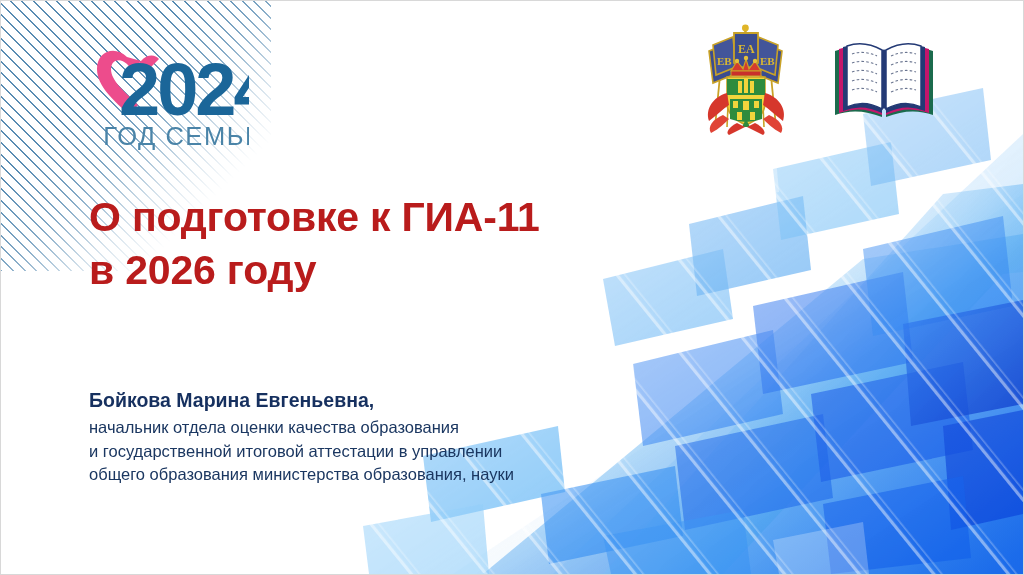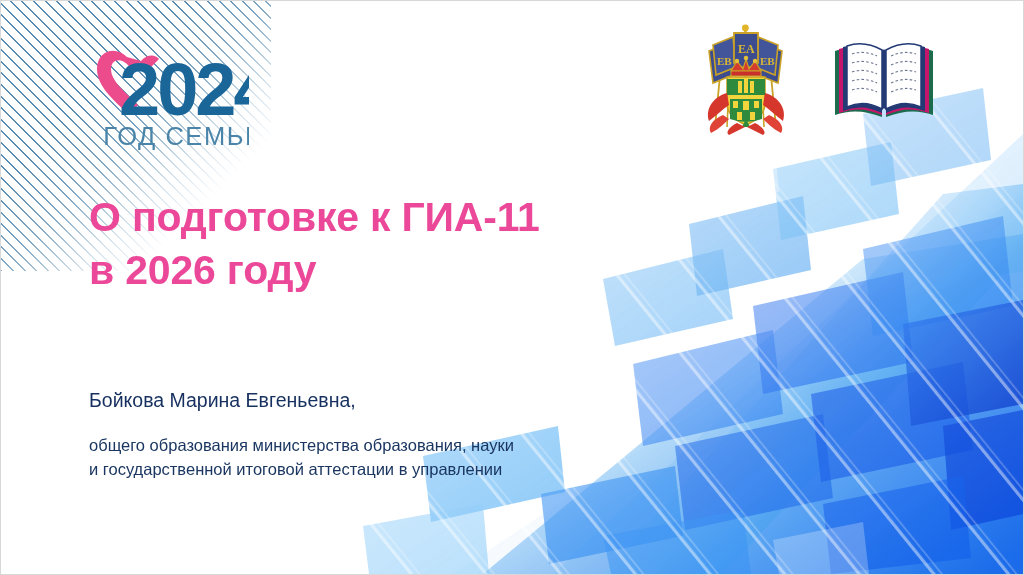--- a/index.html
+++ b/index.html
@@ -93,38 +93,38 @@
   
   .title-block {
     position: absolute;
     left: 88px;
     top: 190px;
     width: 620px;
   }
   .title-line {
     font-size: 41px;
     font-weight: bold;
-    color: #ec4899;
+    color: #b91c1c;
     line-height: 1.30;
     letter-spacing: -0.2px;
     white-space: nowrap;
   }
 
   .presenter-block {
     position: absolute;
     left: 88px;
     top: 388px;
     width: 640px;
   }
   .presenter-name {
     font-size: 19.5px;
-    font-weight: normal;
+    font-weight: bold;
     color: #16305f;
     line-height: 1.2;
-    margin-bottom: 22px;
+    margin-bottom: 4px;
   }
   .presenter-role-line {
     font-size: 16.5px;
     font-weight: normal;
     color: #1b3761;
     line-height: 1.42;
     white-space: nowrap;
   }
 </style>
 </head>
@@ -337,17 +337,18 @@
     </svg>
   </div>
 
   <div class="title-block">
     <div class="title-line">О подготовке к ГИА-11</div>
     <div class="title-line">в 2026 году</div>
   </div>
 
   <div class="presenter-block">
     <div class="presenter-name">Бойкова Марина Евгеньевна,</div>
+    <div class="presenter-role-line">начальник отдела оценки качества образования</div>
+    <div class="presenter-role-line">и государственной итоговой аттестации в управлении</div>
     <div class="presenter-role-line">общего образования министерства образования, науки</div>
-    <div class="presenter-role-line">и государственной итоговой аттестации в управлении</div>
   </div>
 
 </div>
 
 </body></html>

